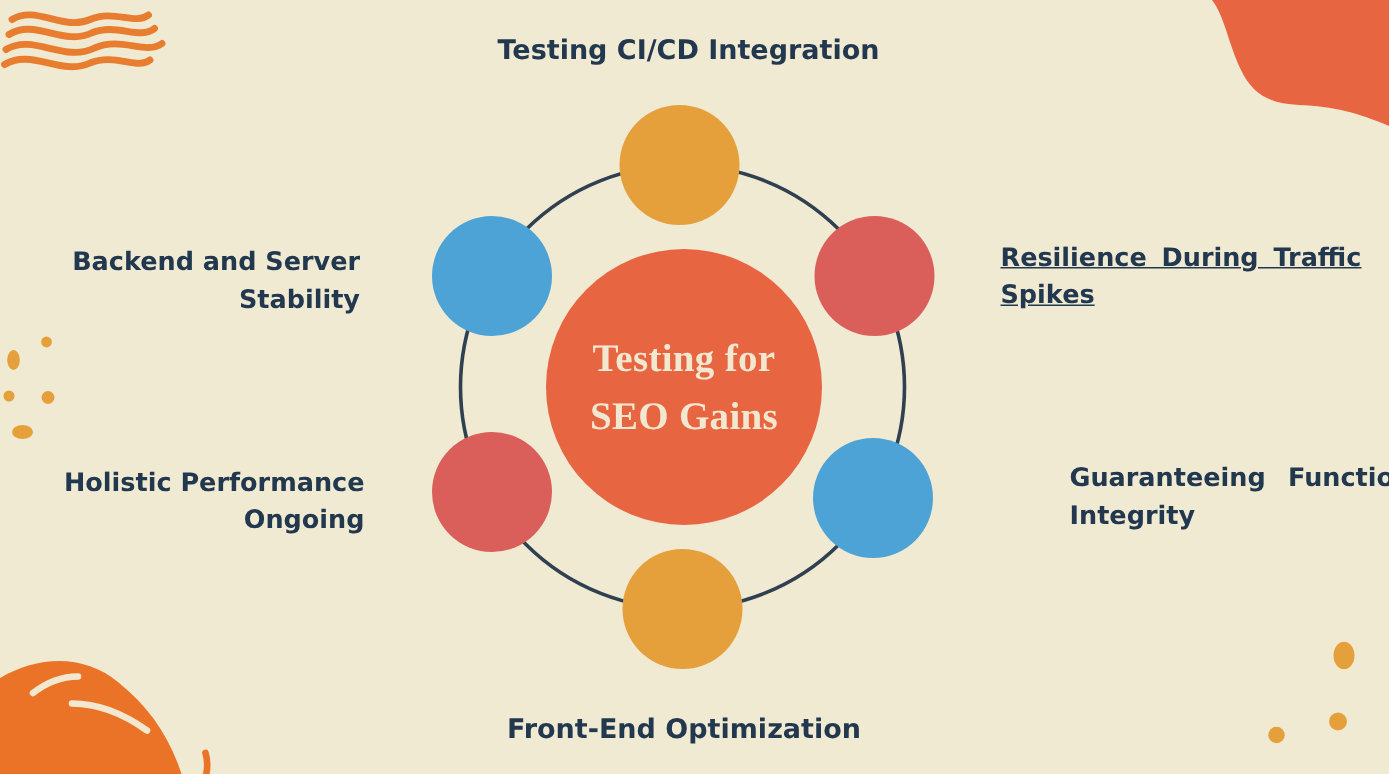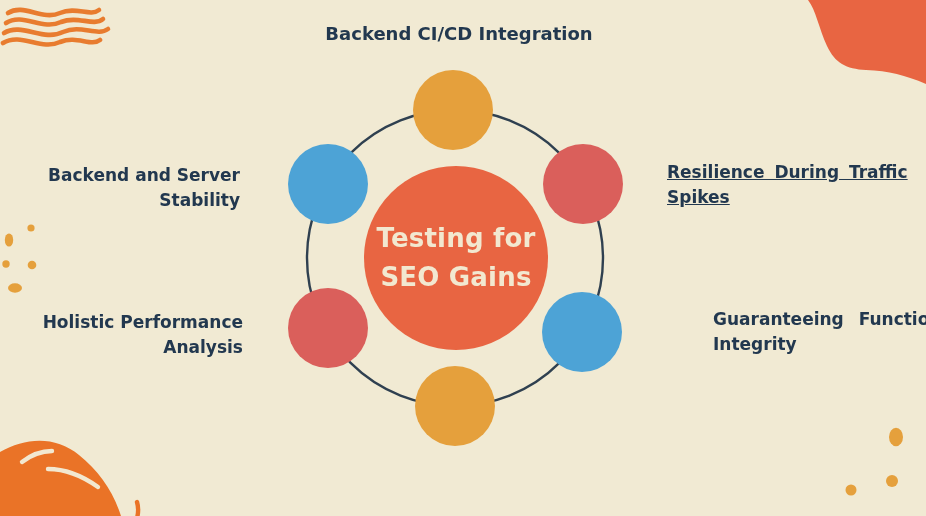--- a/index.html
+++ b/index.html
@@ -32,20 +32,21 @@
     left:364px;top:166px;width:184px;height:184px;
     background:var(--orange-red);
     display:flex;align-items:center;justify-content:center;
   }
   .center-title{
     color:var(--cream);
     font-size:26px;font-weight:bold;
     line-height:39px;text-align:center;
     white-space:pre-line;
     letter-spacing:.2px;
+    font-family:Liberation Serif, serif;
   }
   .label{
     position:absolute;
     color:var(--navy);
     font-weight:bold;
     font-size:17px;line-height:25px;
     white-space:pre-line;
   }
   .label-center{font-size:18px;white-space:nowrap;transform:translateX(-50%);}
   .label-left{text-align:right;}
@@ -98,28 +99,29 @@
   <div class="circle node blue" style="left:542px;top:292px;"></div>
   <div class="circle node amber" style="left:415px;top:366px;"></div>
   <div class="circle node red" style="left:288px;top:288px;"></div>
   <div class="circle node blue" style="left:288px;top:144px;"></div>
 
   <div class="circle center-circle">
     <div class="center-title">Testing for
 SEO Gains</div>
   </div>
 
-  <div class="label label-center" style="left:459px;top:21px;">Backend CI/CD Integration</div>
+  <div class="label label-center" style="left:459px;top:21px;">Testing CI/CD Integration</div>
 
   <div class="label label-right ws" style="left:667px;top:160px;width:250px;">Resilience During Traffic
 Spikes</div>
 
   <div class="label label-right ws-wide" style="left:667px;top:307px;width:255px;margin-left:46px;">Guaranteeing Functional
 Integrity</div>
 
+  <div class="label label-center" style="left:456px;top:474px;">Front-End Optimization</div>
 
   <div class="label label-left" style="right:683px;top:310px;width:240px;">Holistic Performance
-Analysis</div>
+Ongoing</div>
 
   <div class="label label-left" style="right:686px;top:163px;width:240px;">Backend and Server
 Stability</div>
 
 </div>
 
 </body></html>

